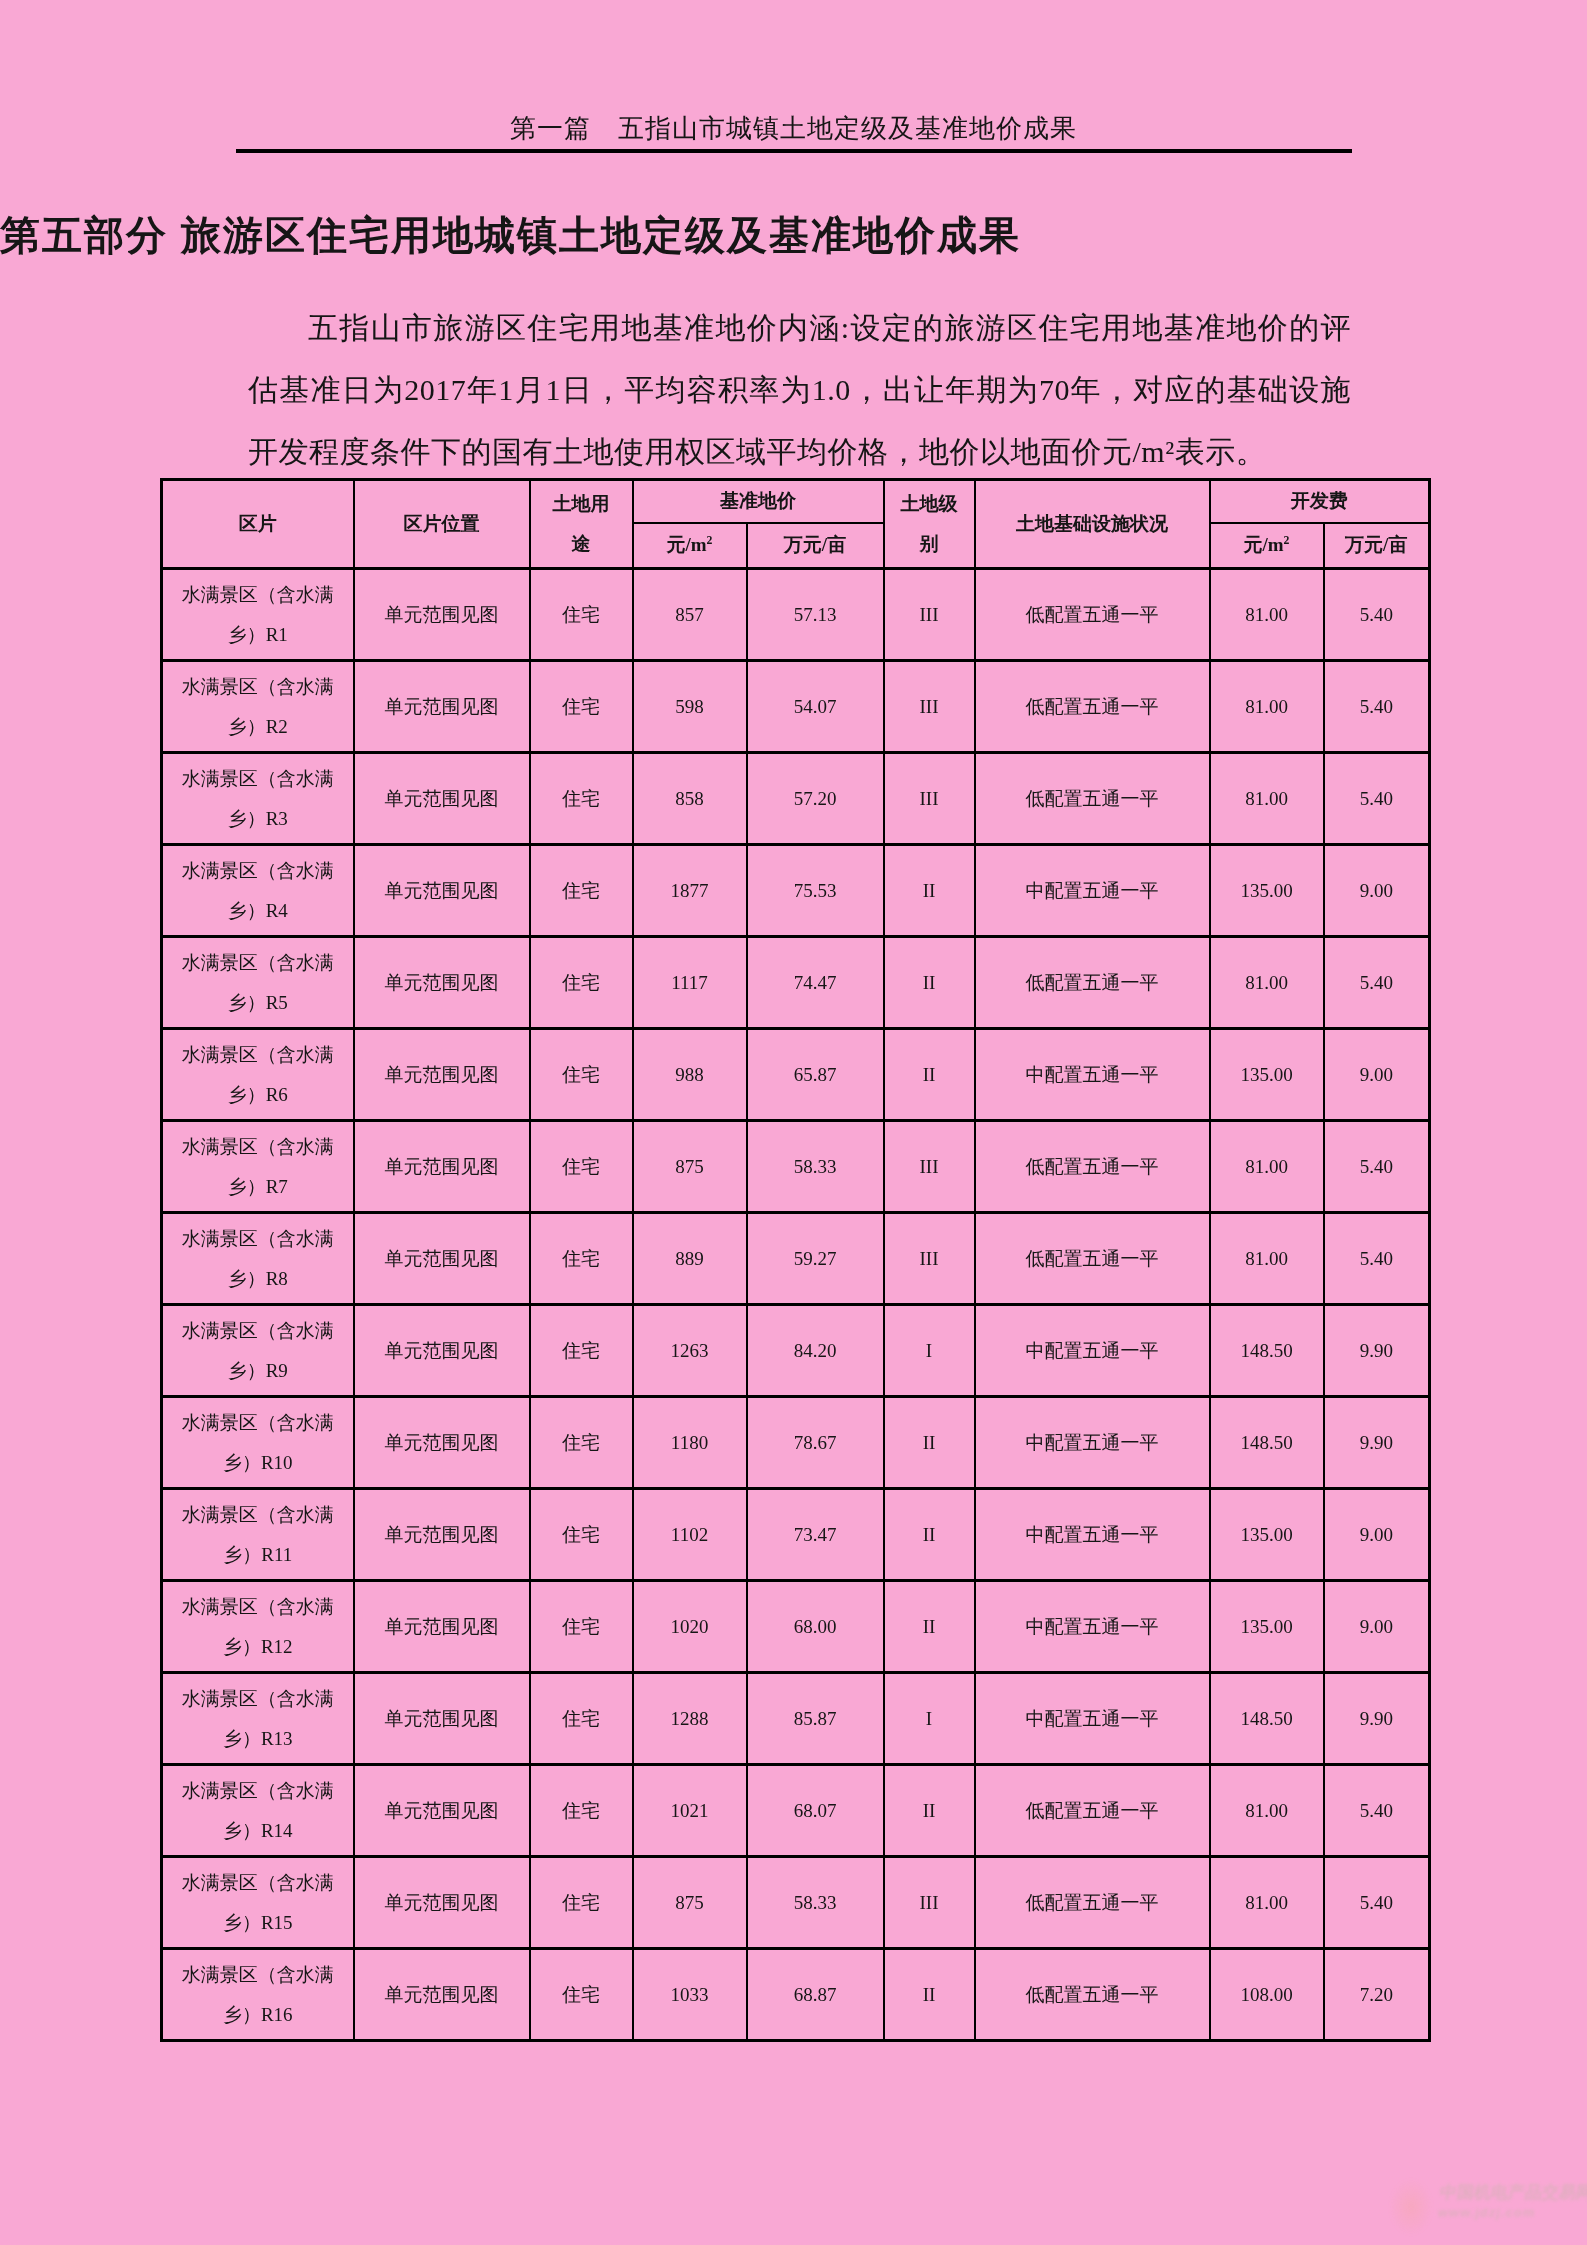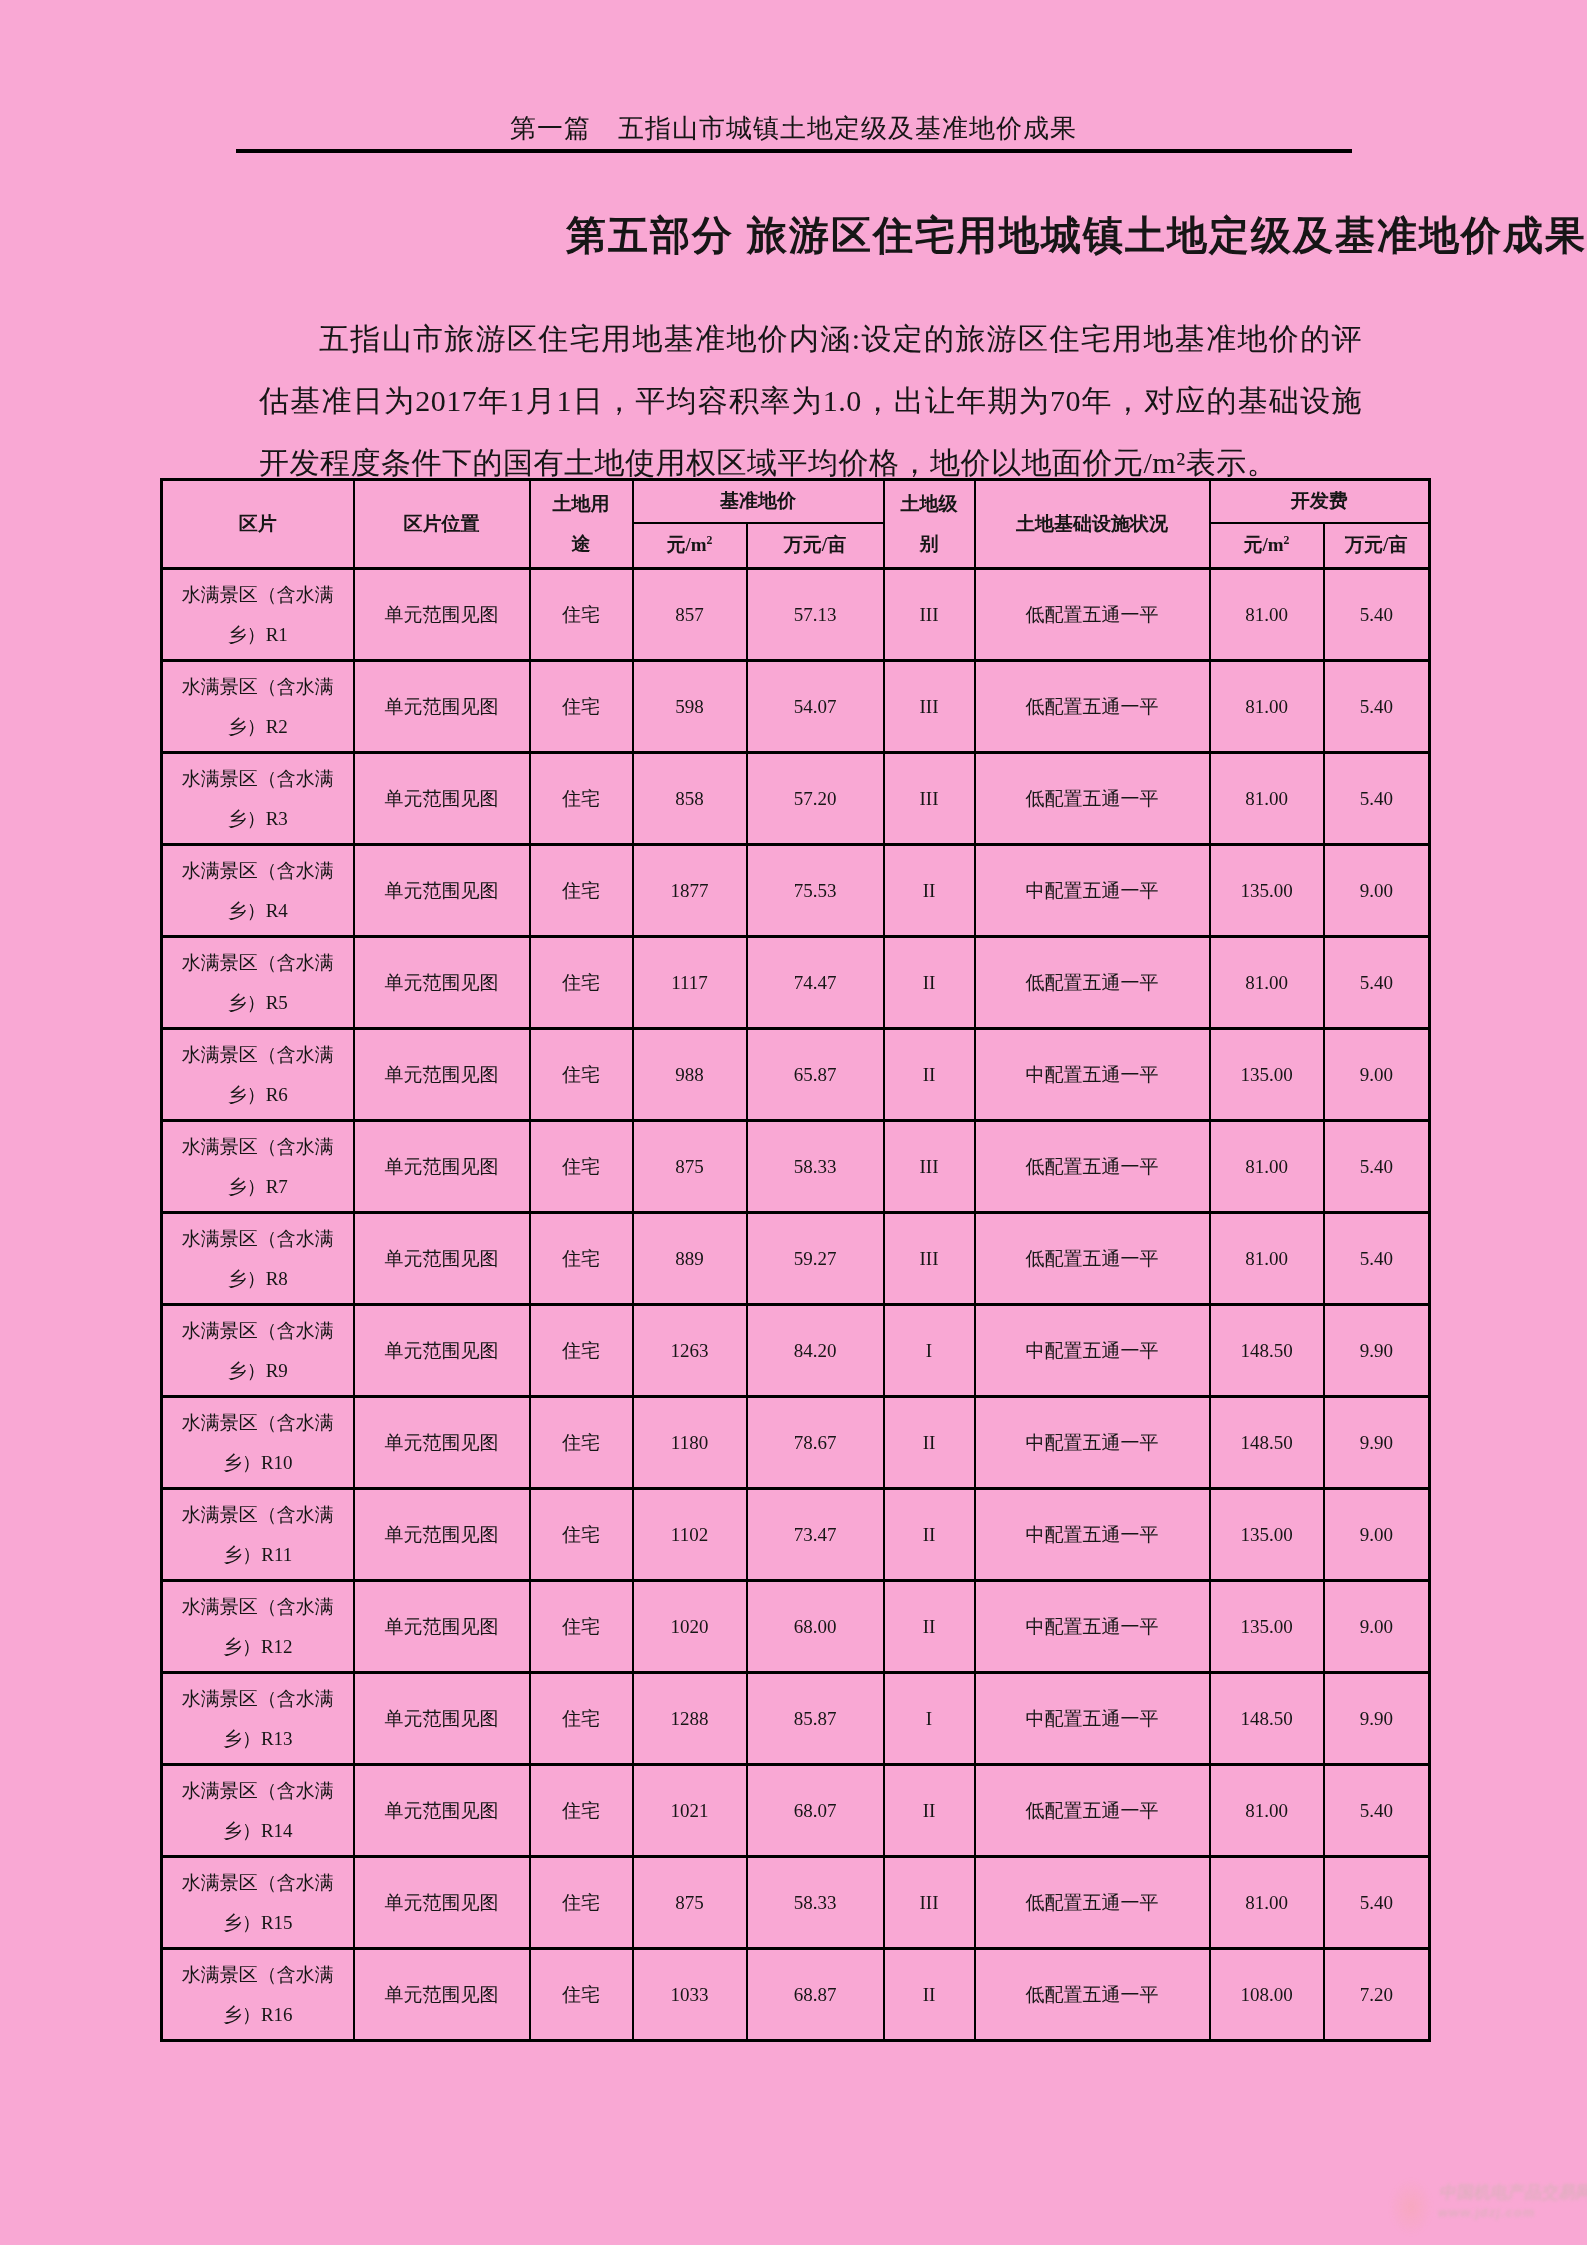--- a/index.html
+++ b/index.html
@@ -18,27 +18,27 @@
     text-align:center;font-size:26px;line-height:34px;
     letter-spacing:1px;
   }
   .header-rule{
     position:absolute;top:149px;left:236px;width:1116px;height:4px;
     background:#000;
   }
   
   .doc-title{
     position:absolute;top:210px;left:0;width:100%;margin:0;
-    text-align:right;
+    text-align:left;
     font-family:"Liberation Sans","DejaVu Sans",sans-serif;
     font-weight:bold;font-size:40px;line-height:50px;letter-spacing:2px;
   }
   
   .intro{
-    position:absolute;top:292px;left:243px;width:1103px;margin:16px;
+    position:absolute;top:292px;left:243px;width:1103px;margin:5px;
     font-size:30px;line-height:62px;
     text-align:justify;text-indent:2em;
     letter-spacing:0.5px;
   }
   
   table.price-table{
     position:absolute;top:478px;left:160px;
     width:1268px;
     border-collapse:collapse;table-layout:fixed;
     border:3px solid #000;

